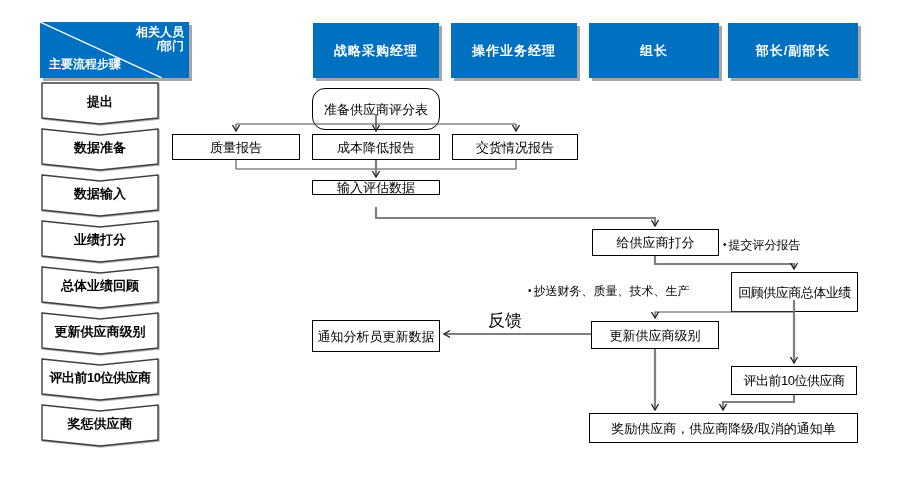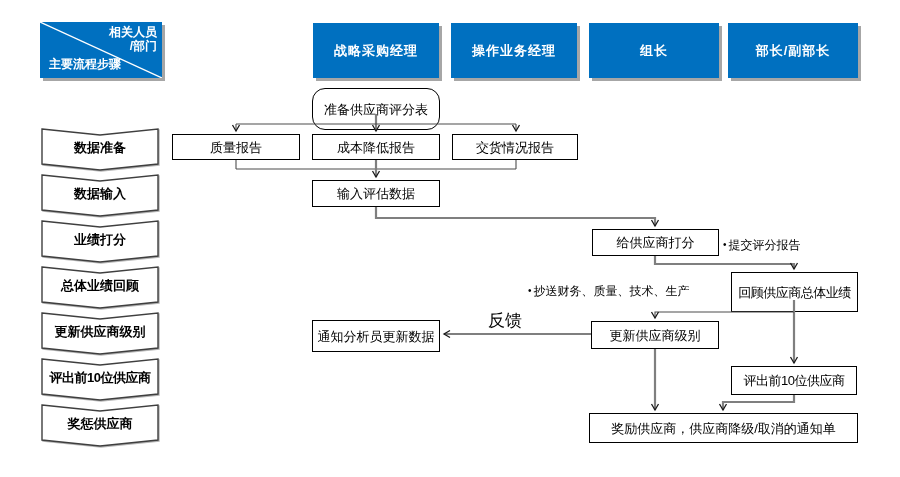--- a/index.html
+++ b/index.html
@@ -9,21 +9,21 @@
   }
   html,body{margin:0;padding:0;background:#fff;}
   .canvas{
     position:relative; width:900px; height:477px; background:var(--canvas-bg);
     font-family:"Liberation Sans","DejaVu Sans",sans-serif; color:var(--text);
     overflow:hidden;
   }
   
   .corner{
     position:absolute; left:40px; top:22px; width:122px; height:56px;
-    background:var(--lane-fill); box-shadow:3px 3px 0 var(--shadow);
+    background:var(--lane-fill); box-shadow:3px 3px 0 var(--shadow);padding-left:27px;
   }
   .corner svg{position:absolute;left:0;top:0;}
   .corner span{position:absolute; color:var(--lane-text); font-size:12px; font-weight:bold; line-height:14px; white-space:nowrap;}
   .corner .c1{top:3px; right:5px;}
   .corner .c2{top:17px; right:5px;}
   .corner .c3{bottom:7px; left:9px;}
   
   .lane-header{
     position:absolute; top:23px; height:55px; background:var(--lane-fill);
     box-shadow:3px 3px 0 var(--shadow); display:flex; align-items:center; justify-content:center;
@@ -67,20 +67,26 @@
     <span class="c1">相关人员</span>
     <span class="c2">/部门</span>
     <span class="c3">主要流程步骤</span>
   </div>
 
   <div class="lane-header" style="left:313px;width:126px;font-family:Liberation Mono, monospace;">战略采购经理</div>
   <div class="lane-header" style="left:451px;width:126px;">操作业务经理</div>
   <div class="lane-header" style="left:589px;width:130px;">组长</div>
   <div class="lane-header" style="left:728px;width:130px;">部长/副部长</div>
 
+  <div class="step" style="top:82px;">
+    <svg width="118" height="43">
+        <polygon points="1,1 117,1 117,36 59,42 1,36"></polygon>
+      </svg>
+    <span class="step-label">提出</span>
+  </div>
   <div class="step" style="top:128px;">
     <svg width="118" height="43">
         <polygon points="1,1 59,7 117,1 117,36 59,42 1,36"></polygon>
       </svg>
     <span class="step-label">数据准备</span>
   </div>
   <div class="step" style="top:174px;">
     <svg width="118" height="43">
         <polygon points="1,1 59,7 117,1 117,36 59,42 1,36"></polygon>
       </svg>
@@ -114,21 +120,21 @@
     <svg width="118" height="43">
         <polygon points="1,1 59,7 117,1 117,36 59,42 1,36"></polygon>
       </svg>
     <span class="step-label">奖惩供应商</span>
   </div>
 
   <div class="box" style="left:312px;top:88px;width:128px;height:42px;border-radius:13px;">准备供应商评分表</div>
   <div class="box" style="left:172px;top:134px;width:128px;height:26px;">质量报告</div>
   <div class="box" style="left:312px;top:134px;width:128px;height:26px;">成本降低报告</div>
   <div class="box" style="left:452px;top:134px;width:126px;height:26px;">交货情况报告</div>
-  <div class="box" style="left:312px;top:180px;width:128px;height:27px;">输入评估数据</div>
+  <div class="box" style="left:312px;top:180px;width:128px;height:15px;">输入评估数据</div>
   <div class="box" style="left:592px;top:229px;width:127px;height:27px;">给供应商打分</div>
   <div class="box" style="left:731px;top:272px;width:127px;height:40px;letter-spacing:-0.5px;">回顾供应商总体业绩</div>
   <div class="box" style="left:591px;top:321px;width:128px;height:28px;">更新供应商级别</div>
   <div class="box wrap" style="left:312px;top:320px;width:128px;height:32px;">通知分析员更新数据</div>
   <div class="box" style="left:731px;top:366px;width:126px;height:29px;letter-spacing:-0.5px;">评出前10位供应商</div>
   <div class="box" style="left:589px;top:413px;width:269px;height:30px;">奖励供应商，供应商降级/取消的通知单</div>
 
   <div class="note" style="left:723px;top:237px;">
     <span class="bullet">•</span><span>提交评分报告</span>
   </div>

